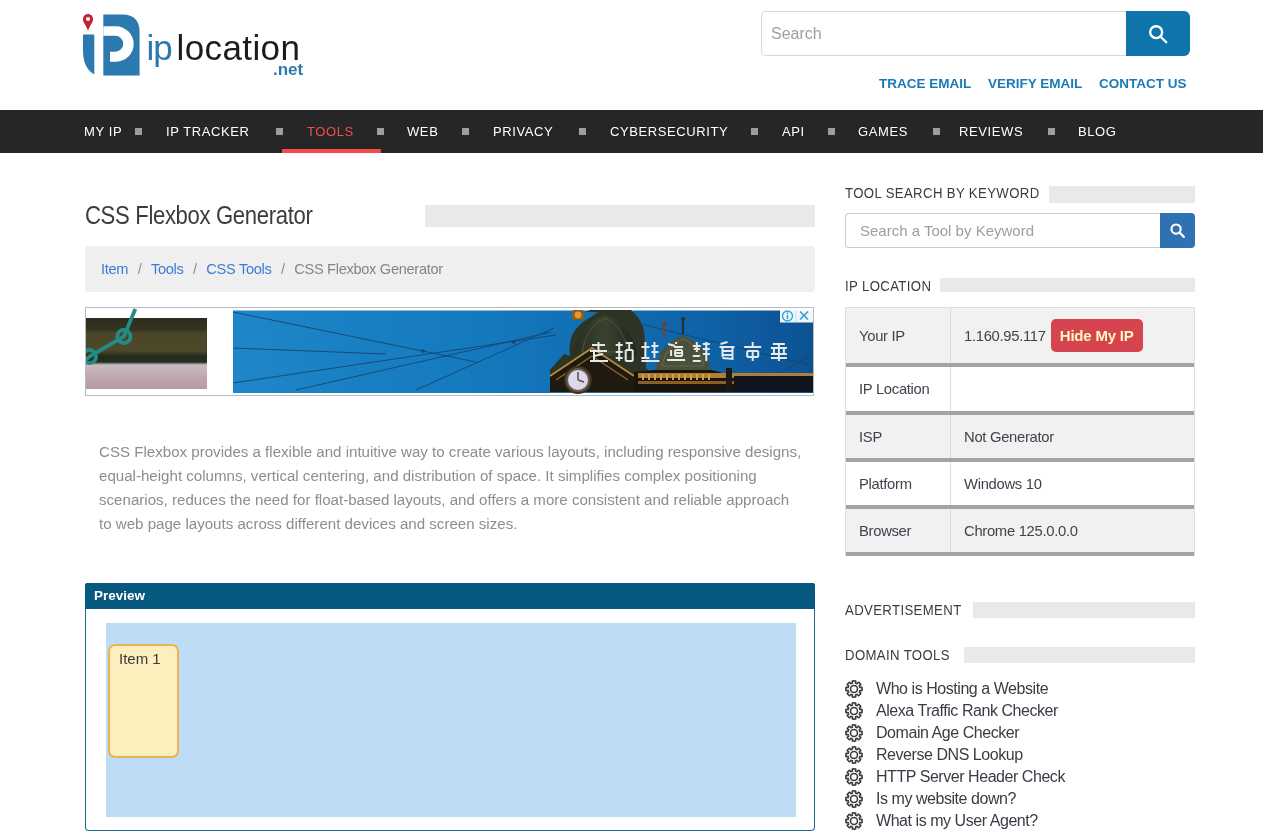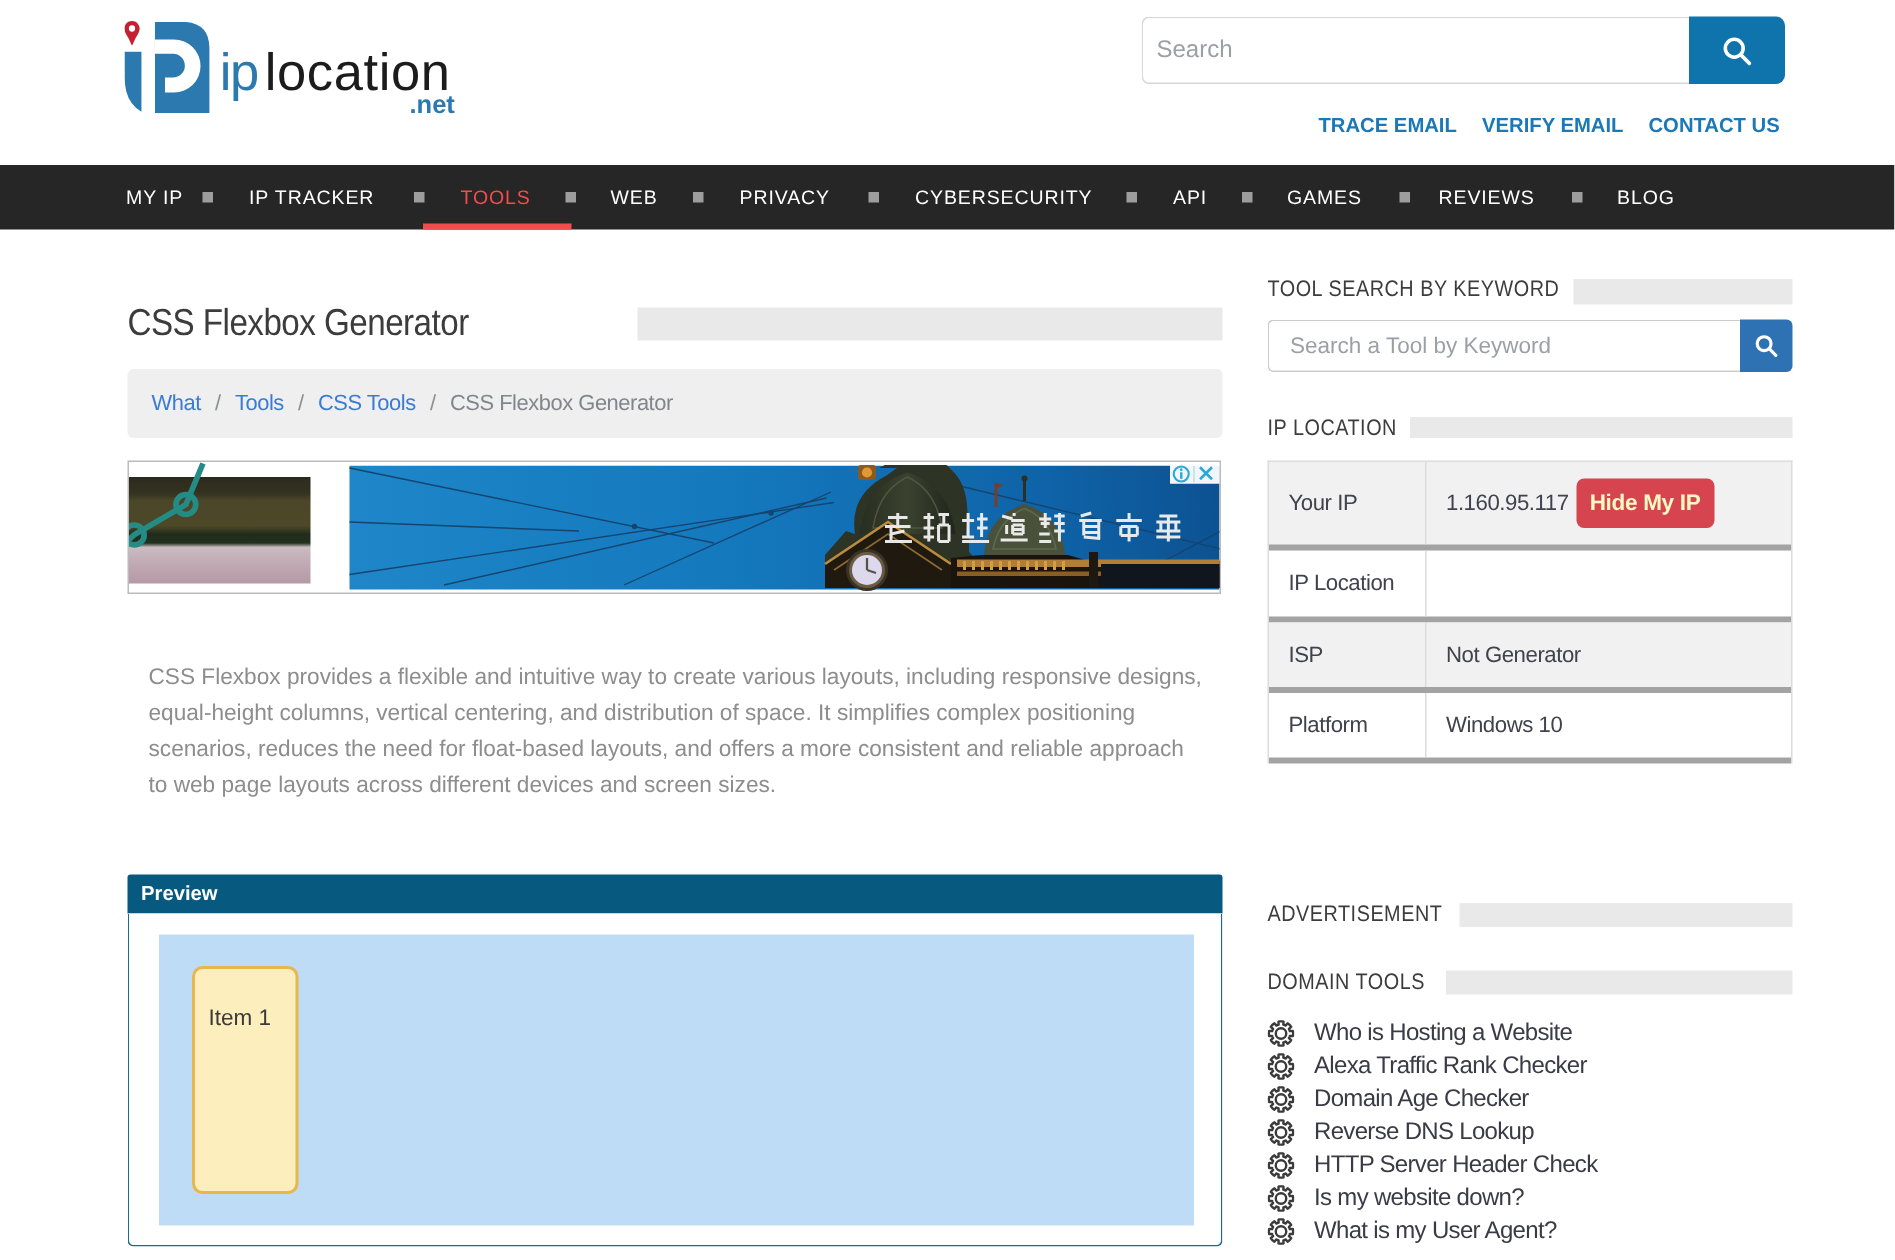--- a/index.html
+++ b/index.html
@@ -26,21 +26,21 @@
 .bc .sl{margin:0 9.5px;color:#8a8f98}
 
 .ad{position:absolute;left:85px;top:307px;width:729px;height:89px;border:1px solid #bbb;background:#fff}
 
 .para{position:absolute;left:99px;top:440px;font-size:15.1px;line-height:24px;color:#8d8d8d;white-space:nowrap}
 
 .pv{position:absolute;left:85px;top:583px;width:730px;height:248px}
 .pvh{position:absolute;left:0;top:0;width:730px;height:26px;background:#07597f;color:#fff;font-size:13.5px;font-weight:bold;line-height:26px;padding-left:9px;border-radius:2px 2px 0 0}
 .pvb{position:absolute;left:0;top:26px;width:730px;height:222px;background:#fff;border:1px solid #1a6a93;border-top:none;border-radius:0 0 4px 4px}
 .pvc{position:absolute;left:20px;top:14px;width:690px;height:194px;background:#bedcf5}
-.pvi{position:absolute;left:22px;top:21px;width:71px;height:152px;background:#fdeebd;border:2px solid #e9b54d;border-radius:7px;font-size:15px;color:#3a3a3a;padding:24px 0 0 9px}
+.pvi{position:absolute;left:2px;top:21px;width:71px;height:114px;background:#fdeebd;border:2px solid #e9b54d;border-radius:7px;font-size:15px;color:#3a3a3a;padding:4px 0 0 9px}
 
 .sinput{position:absolute;left:845px;top:213px;width:315px;height:35px;border:1px solid #ccc;border-right:none;border-radius:4px 0 0 4px;background:#fff;color:#9aa0a6;font-size:15px;line-height:33px;padding-left:14px}
 .ssbtn{position:absolute;left:1160px;top:213px;width:35px;height:35px;background:#2e72b4;border-radius:0 4px 4px 0}
 
 .tbl{position:absolute;left:845px;top:307px;width:350px;border:1px solid #dcdcdc;border-bottom:none;font-size:14.8px;color:#42424e;letter-spacing:-.3px}
 .row{position:relative;border-bottom:4px solid #a3a3a3;display:flex}
 .row .c1{width:105px;border-right:1px solid #dcdcdc;padding-left:13px;display:flex;align-items:center}
 .row .c2{flex:1;padding-left:13px;display:flex;align-items:center}
 .row.g{background:#f1f1f1}
 .hidebtn{display:inline-block;width:92px;height:33px;background:#d6454f;border-radius:5px;color:#fef9c3;font-weight:bold;font-size:15px;text-align:center;line-height:33px;margin-left:5px;letter-spacing:-.2px}
@@ -98,21 +98,21 @@
   <span class="sq" style="left:751px"></span>
   <span class="sq" style="left:828px"></span>
   <span class="sq" style="left:933px"></span>
   <span class="sq" style="left:1048px"></span>
 </div>
 <div class="redline"></div>
 
 <div class="h1">CSS Flexbox Generator</div>
 <div class="gbar" style="left:425px;top:205px;width:390px;height:22px"></div>
 
-<div class="bc"><a>What</a><span class="sl">/</span><a>Tools</a><span class="sl">/</span><a>CSS Tools</a><span class="sl">/</span><span style="color:#82858c">CSS Flexbox Generator</span></div>
+<div class="bc"><a>Item</a><span class="sl">/</span><a>Tools</a><span class="sl">/</span><a>CSS Tools</a><span class="sl">/</span><span style="color:#82858c">CSS Flexbox Generator</span></div>
 
 <div class="ad">
   <svg width="727" height="87" viewBox="0 0 727 87">
     <defs>
       <linearGradient id="lg1" x1="0" y1="0" x2="0" y2="1">
         <stop offset="0" stop-color="#2c2a1e"></stop>
         <stop offset="0.16" stop-color="#343421"></stop>
         <stop offset="0.22" stop-color="#4a4627"></stop>
         <stop offset="0.46" stop-color="#4c4828"></stop>
         <stop offset="0.54" stop-color="#202b1b"></stop>
@@ -329,20 +329,24 @@
     <div class="c1">IP Location</div>
   </div>
   <div class="row g" style="height:47px">
     <div class="c1">ISP</div>
     <div class="c2">Not Generator</div>
   </div>
   <div class="row" style="height:47px">
     <div class="c1">Platform</div>
     <div class="c2">Windows 10</div>
   </div>
+  <div class="row g" style="height:47px">
+    <div class="c1">Browser</div>
+    <div class="c2">Chrome 125.0.0.0</div>
+  </div>
 </div>
 
 <div class="sideh" style="left:845px;top:601px">ADVERTISEMENT</div>
 <div class="gbar" style="left:973px;top:602px;width:222px;height:16px"></div>
 
 <div class="sideh" style="left:845px;top:646px">DOMAIN TOOLS</div>
 <div class="gbar" style="left:964px;top:647px;width:231px;height:16px"></div>
 
 <div class="dt">
 <div class="dti">

